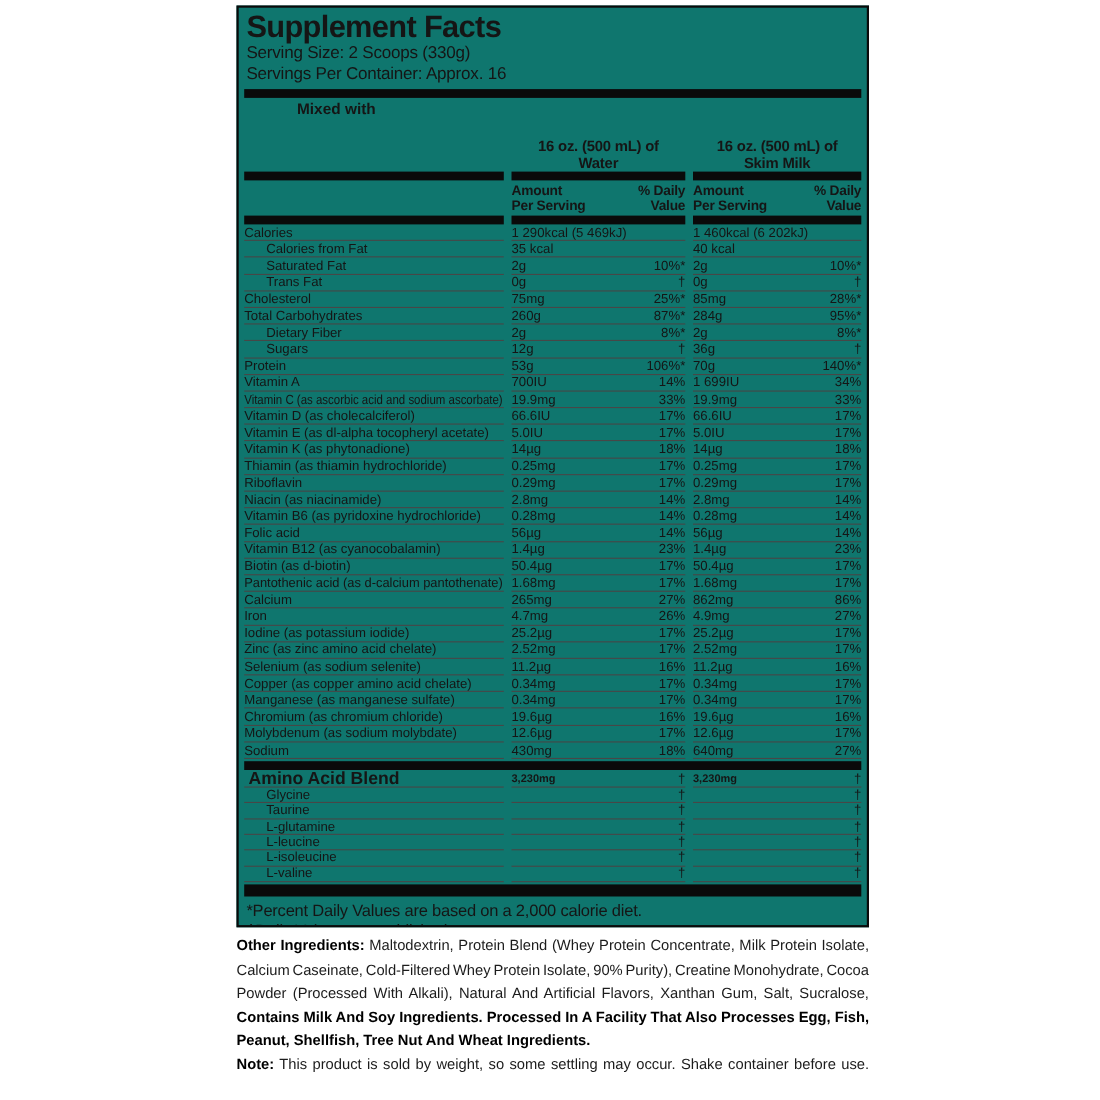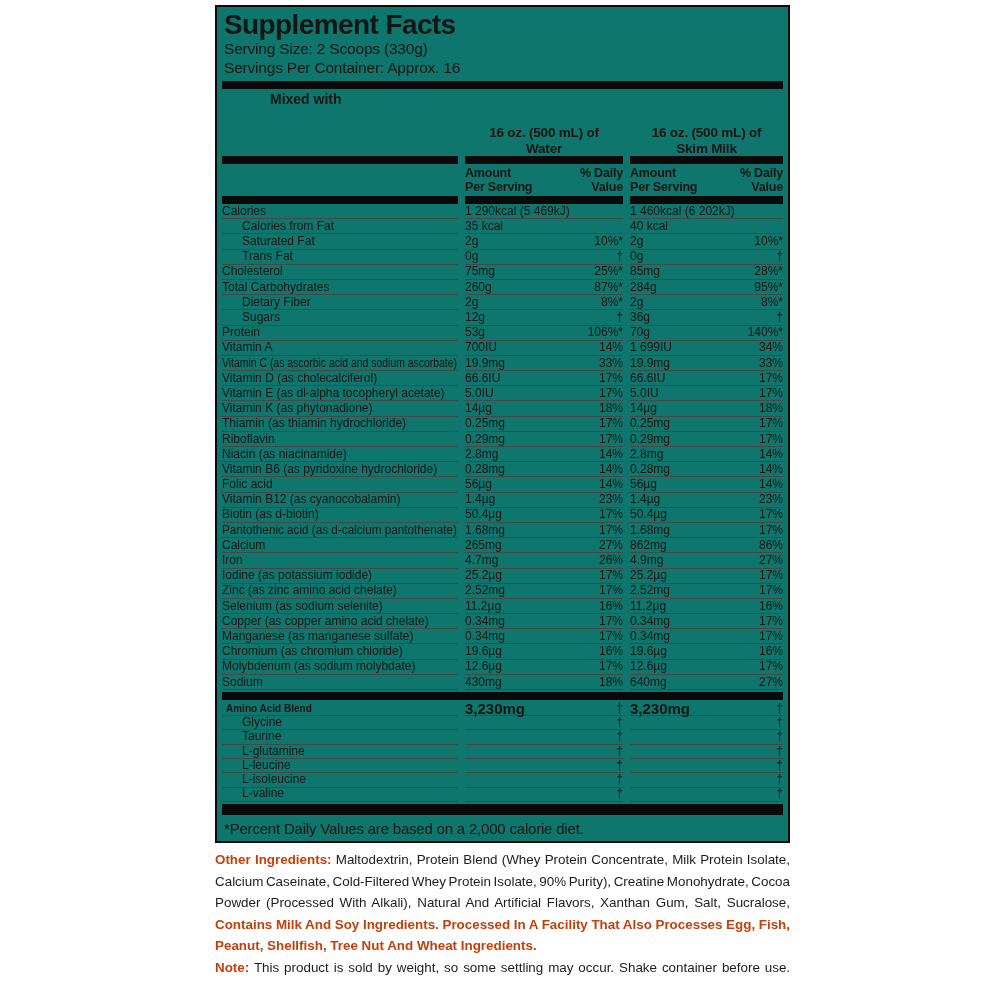--- a/index.html
+++ b/index.html
@@ -39,33 +39,33 @@
   .row .cell {
     border-bottom:1px solid #474747; box-sizing:border-box; height:15.2px;
     display:flex; justify-content:space-between; align-items:flex-end;
     font-size:12px; line-height:13.5px; overflow:visible;
   }
   .row .name-cell { justify-content:flex-start; }
   .nm { display:inline-block; white-space:nowrap; transform-origin:left bottom; }
   .ind1 .nm { margin-left:20px; }
   .amt { white-space:nowrap; }
   .dv  { white-space:nowrap; text-align:right; }
-  .blend-row .nm  { margin-left:4px; font-weight:bold; font-size:10px; }
-  .blend-row .amt { font-weight:bold; font-size:15px; }
+  .blend-row .nm  { margin-left:4px; font-weight:bold; font-size:16px; }
+  .blend-row .amt { font-weight:bold; font-size:10px; }
   .amino .cell { height:14.3px; }
   .amino { height:14.3px; }
 
   
   .fn { font-size:15px; line-height:18.5px; margin-left:2px; letter-spacing:-0.2px; white-space:nowrap; }
   .fn-first { margin-top:5px; }
 
   
   .ingredients { position:absolute; left:215px; top:849px; width:575px; font-size:13.4px; line-height:21.6px; color:#1c1c1c; }
   .fline { white-space:nowrap; overflow:visible; }
-  .fline .fb { font-weight:bold; color:#c2410c; }
+  .fline .fb { font-weight:bold; color:#000000; }
 </style>
 </head>
 <body>
 
 <div class="canvas">
 
   <section class="facts-box">
     <div class="title">Supplement Facts</div>
     <div class="serv">Serving Size: 2 Scoops (330g)</div>
     <div class="serv">Servings Per Container: Approx. 16</div>

